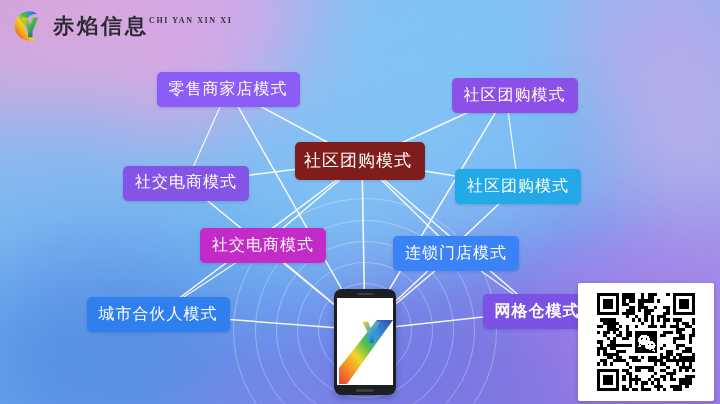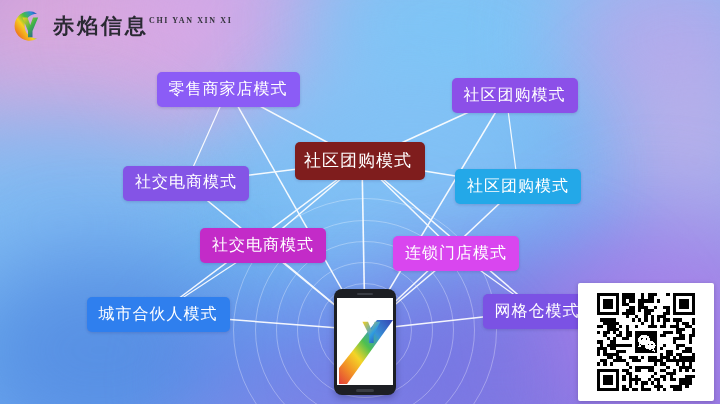--- a/index.html
+++ b/index.html
@@ -143,23 +143,23 @@
       </g>
   </svg>
 
   <div id="node-layer">
       <div class="node center" style="background: #7f1d1d; left: 295px; top: 142px; padding-left: 9px;"><span>社区团购模式</span></div>
       <div class="node" style="background: #8b5cf6; left: 156.5px; top: 71.5px;"><span>零售商家店模式</span></div>
       <div class="node" style="background: rgb(140, 79, 232); left: 451.5px; top: 77.5px;"><span>社区团购模式</span></div>
       <div class="node" style="background: rgb(132, 84, 230); left: 123px; top: 165.5px; font-family: Liberation Mono, monospace;"><span>社交电商模式</span></div>
       <div class="node" style="background: rgb(35, 168, 232); left: 455px; top: 168.5px;"><span>社区团购模式</span></div>
       <div class="node" style="background: rgb(195, 43, 200); left: 200px; top: 227.5px;"><span>社交电商模式</span></div>
-      <div class="node" style="background: #d946ef; left: 393px; top: 235.5px;"><span>连锁门店模式</span></div>
+      <div class="node" style="background: #3b82f6; left: 393px; top: 235.5px;"><span>连锁门店模式</span></div>
       <div class="node" style="background: rgb(47, 127, 238); left: 86.5px; top: 296.5px; text-align: right;"><span>城市合伙人模式</span></div>
-      <div class="node" style="background: rgb(123, 82, 228); left: 482.5px; top: 293.5px;"><span>网格仓模式</span></div>
+      <div class="node" style="background: rgb(123, 82, 228); left: 482.5px; top: 293.5px; font-weight: bold;"><span>网格仓模式</span></div>
     </div>
 
   <div class="phone">
     <div class="speaker"></div>
     <div class="screen">
       <svg viewBox="0 0 56 86" width="56" height="86">
         <defs>
           <linearGradient id="swg" x1="0" y1="1" x2="1" y2="0">
             <stop offset="0%" stop-color="#e1342f"></stop>
             <stop offset="20%" stop-color="#f18a1b"></stop>

